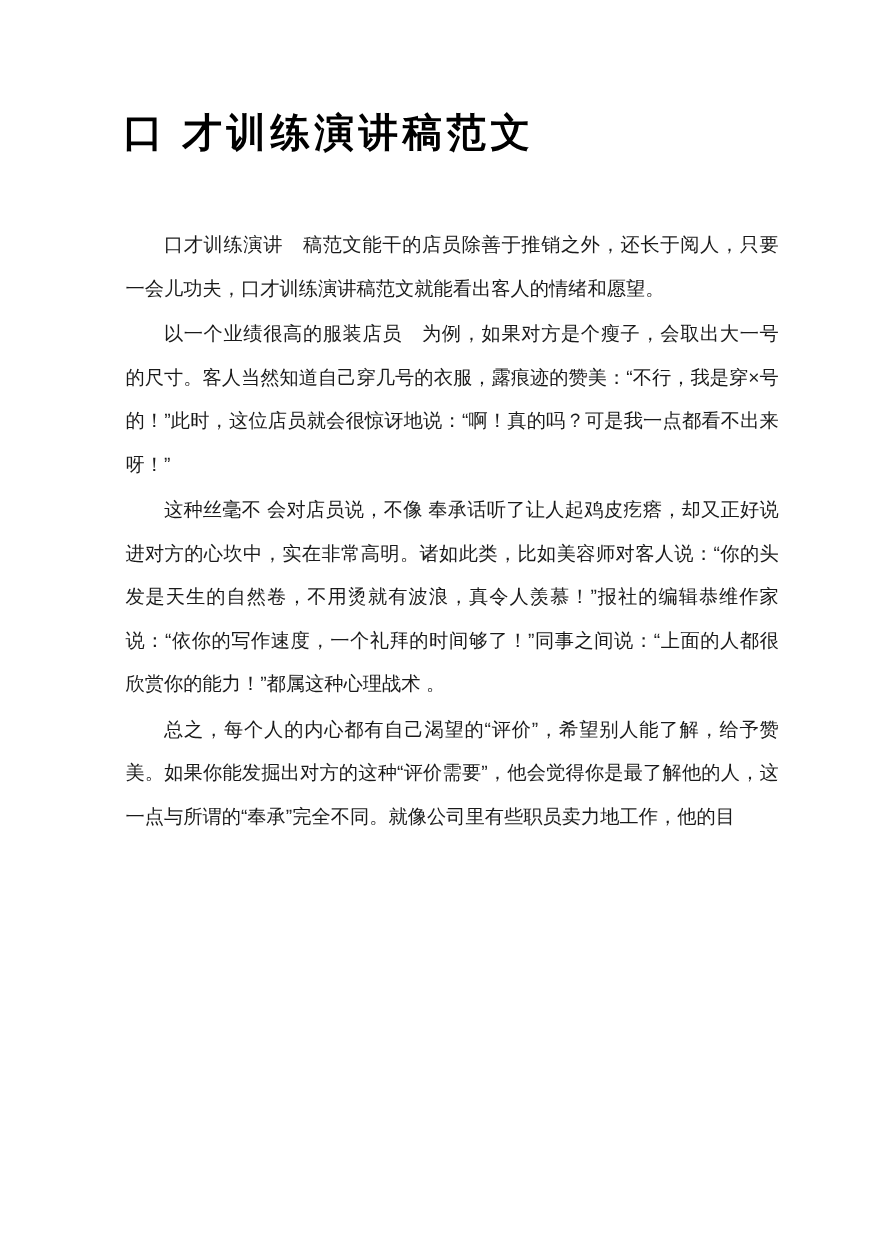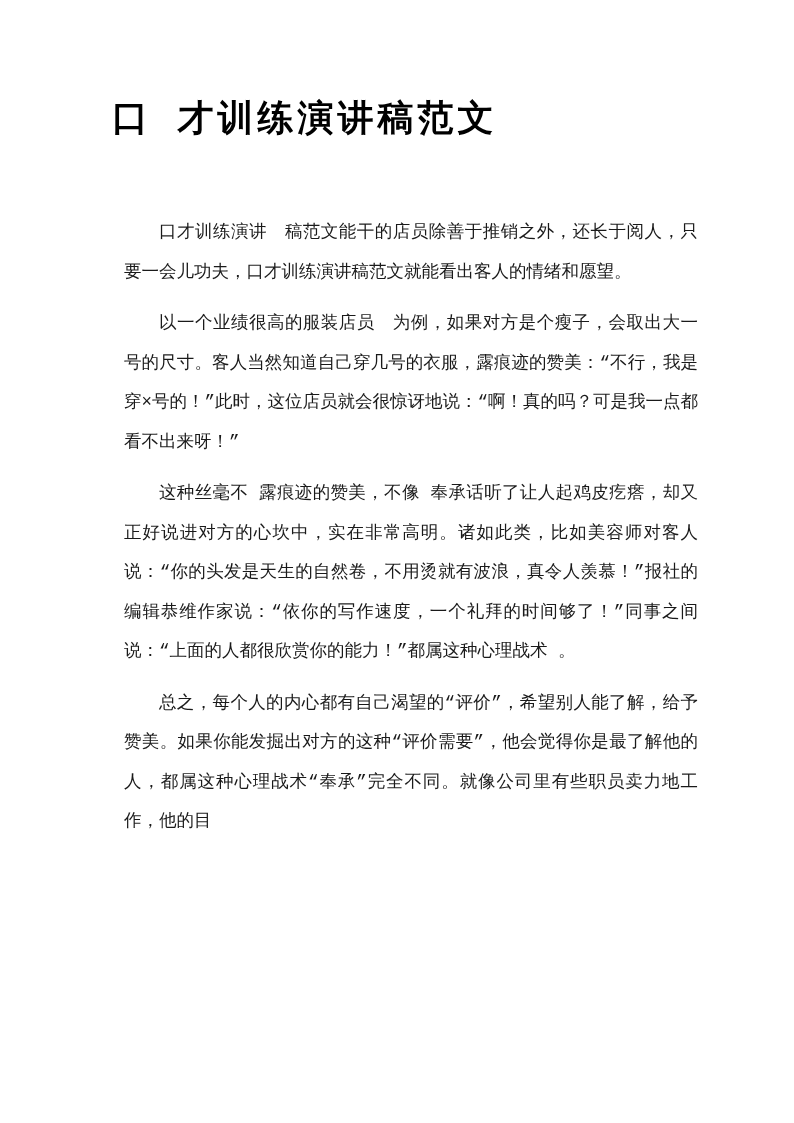--- a/index.html
+++ b/index.html
@@ -6,21 +6,21 @@
     margin: 0;
     padding: 0;
     background: #ffffff;
   }
   .page {
     position: relative;
     width: 794px;
     height: 1123px;
     background: #ffffff;
     overflow: hidden;
-    font-family: Liberation Mono, monospace;
+    font-family: Liberation Sans, sans-serif;
   }
   .doc-title {
     position: absolute;
     left: 112px;
     top: 101px;
     margin: 0;
     font-size: 36px;
     line-height: 40px;
     font-weight: 700;
     letter-spacing: 4px;
@@ -32,29 +32,29 @@
     left: 112px;
     top: 201px;
     width: 598px;
     font-size: 17.5px;
     line-height: 39.5px;
     color: #1a1a1a;
     text-align: justify;
     text-justify: inter-ideograph;
   }
   .doc-body p {
-    margin: 12px;
+    margin: 2px;
     padding: 0;
     text-indent: 2em;
   }
 </style>
 </head>
 <body>
 
 <div class="page">
   <h1 class="doc-title">口 才训练演讲稿范文</h1>
   <div class="doc-body">
     <p>口才训练演讲　稿范文能干的店员除善于推销之外，还长于阅人，只要一会儿功夫，口才训练演讲稿范文就能看出客人的情绪和愿望。</p>
     <p>以一个业绩很高的服装店员　为例，如果对方是个瘦子，会取出大一号的尺寸。客人当然知道自己穿几号的衣服，露痕迹的赞美：“不行，我是穿×号的！”此时，这位店员就会很惊讶地说：“啊！真的吗？可是我一点都看不出来呀！”</p>
-    <p>这种丝毫不 露痕迹的赞美，不像 奉承话听了让人起鸡皮疙瘩，却又正好说进对方的心坎中，实在非常高明。诸如此类，比如美容师对客人说：“你的头发是天生的自然卷，不用烫就有波浪，真令人羡慕！”报社的编辑恭维作家说：“依你的写作速度，一个礼拜的时间够了！”同事之间说：“上面的人都很欣赏你的能力！”都属这种心理战术 。</p>
-    <p>总之，每个人的内心都有自己渴望的“评价”，希望别人能了解，给予赞美。如果你能发掘出对方的这种“评价需要”，他会觉得你是最了解他的人，都属这种心理战术“奉承”完全不同。就像公司里有些职员卖力地工作，他的目</p>
+    <p>这种丝毫不 会对店员说，不像 奉承话听了让人起鸡皮疙瘩，却又正好说进对方的心坎中，实在非常高明。诸如此类，比如美容师对客人说：“你的头发是天生的自然卷，不用烫就有波浪，真令人羡慕！”报社的编辑恭维作家说：“依你的写作速度，一个礼拜的时间够了！”同事之间说：“上面的人都很欣赏你的能力！”都属这种心理战术 。</p>
+    <p>总之，每个人的内心都有自己渴望的“评价”，希望别人能了解，给予赞美。如果你能发掘出对方的这种“评价需要”，他会觉得你是最了解他的人，这一点与所谓的“奉承”完全不同。就像公司里有些职员卖力地工作，他的目</p>
   </div>
 </div>
 
 </body></html>

